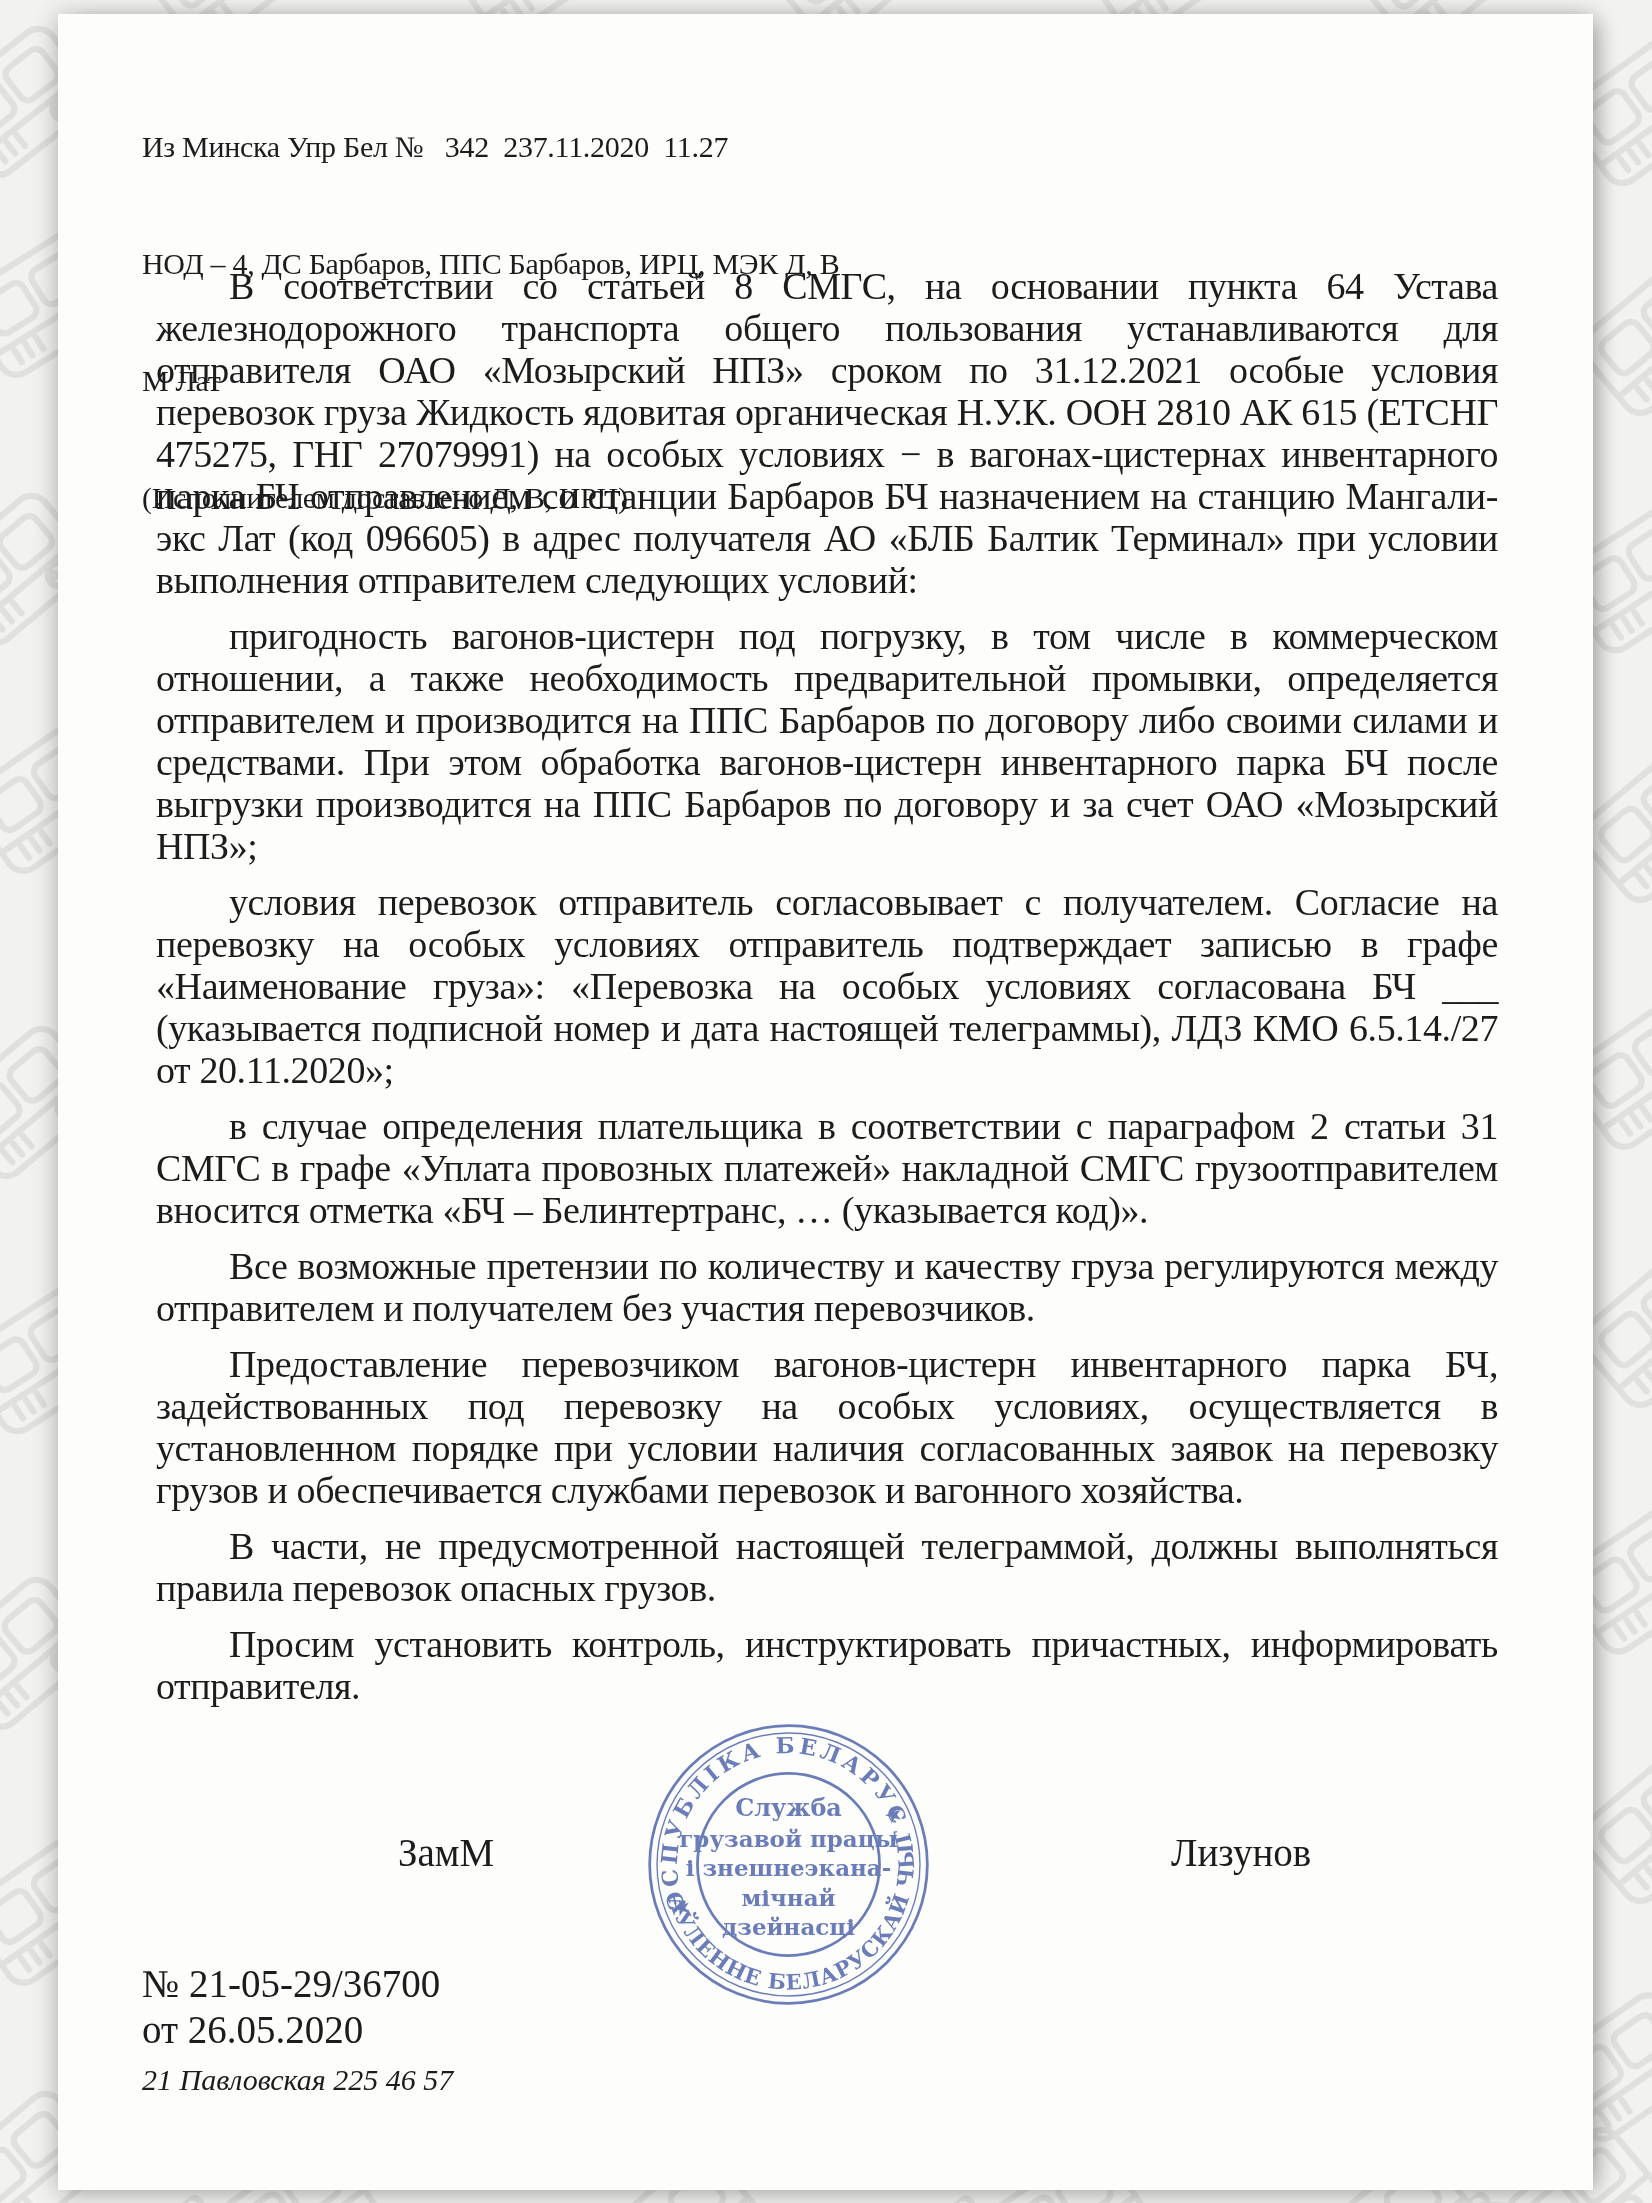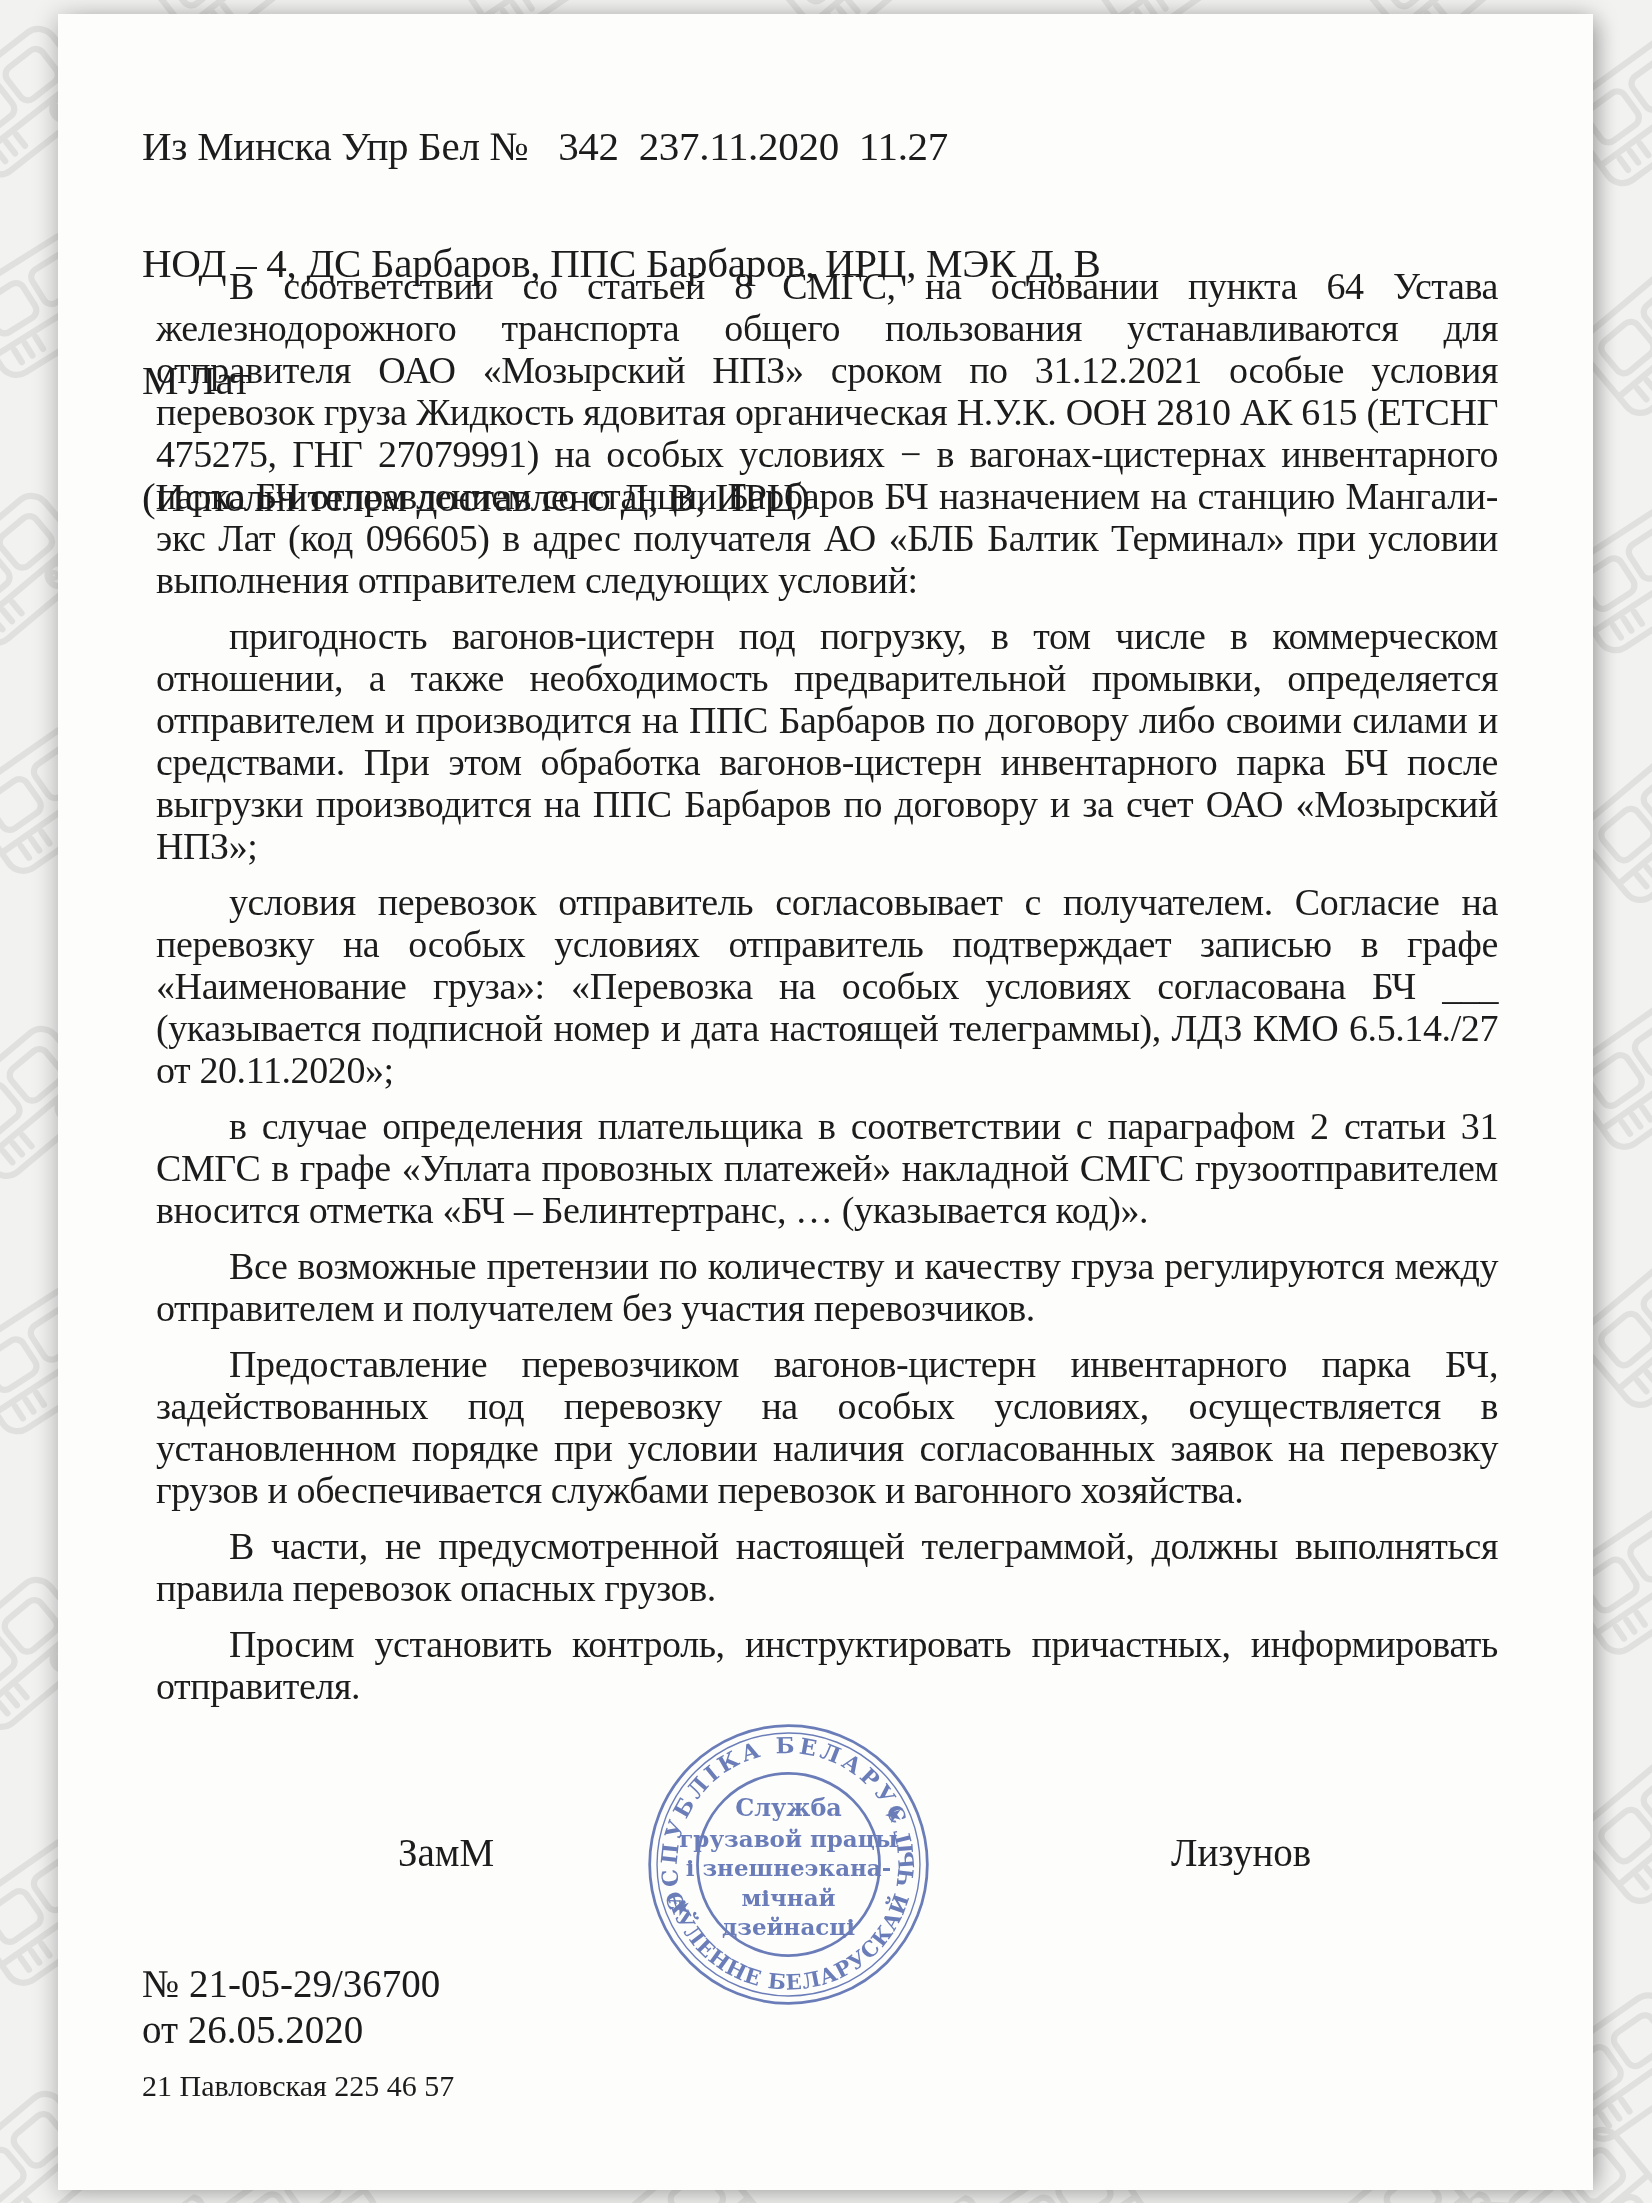--- a/index.html
+++ b/index.html
@@ -10,29 +10,29 @@
   }
   .pattern-layer{position:absolute;inset:0;z-index:0;}
   .pat{position:absolute;pointer-events:none;}
   .page{
     position:absolute;left:58px;top:13.8px;width:1535px;height:2176px;
     background:#fdfdfc;z-index:1;
     box-shadow:0 2.8px 24px rgba(0,0,0,.30), 13px 0 22px -9.2px rgba(0,0,0,.18);
     color:#1c1c1c;
   }
   .header{position:absolute;left:84px;top:35px;width:1368px;
-    font-size:41px;line-height:39px;white-space:pre-wrap;letter-spacing:-0.3px;}
+    font-size:30px;line-height:39px;white-space:pre-wrap;letter-spacing:-0.3px;}
   .body-text{position:absolute;left:84px;top:237px;width:1370px;height:1561px;
     overflow:hidden;font-size:38px;line-height:42px;text-align:justify;letter-spacing:-0.4px;}
   .body-text p{margin:14px;text-indent:73px;}
   .sig-row{position:absolute;left:0;top:1816px;width:1242px;height:55px;font-size:39px;}
   .sig-pos{position:absolute;left:340px;}
   .sig-name{position:absolute;left:1081px;margin-left:32px;}
   .footer{position:absolute;left:84px;top:1947px;font-size:39px;line-height:46px;}
-  .footer .contact{font-size:30px;line-height:37px;margin-top:14px;}
+  .footer .contact{font-size:30px;line-height:37px;margin-top:8px;font-style:italic;}
   .stamp{position:absolute;left:588px;top:1708px;width:285px;height:285px;
     z-index:3;opacity:.82;mix-blend-mode:multiply;pointer-events:none;}
   .stamp text{font-family:"DejaVu Serif","Liberation Serif",serif;font-weight:bold;}
 </style>
 </head>
 <body>
 
 <svg width="0" height="0" style="position:absolute">
   <defs>
     <g id="train-glyph" fill="none" stroke="#e0e0de" stroke-width="7" stroke-linecap="round" stroke-linejoin="round">

